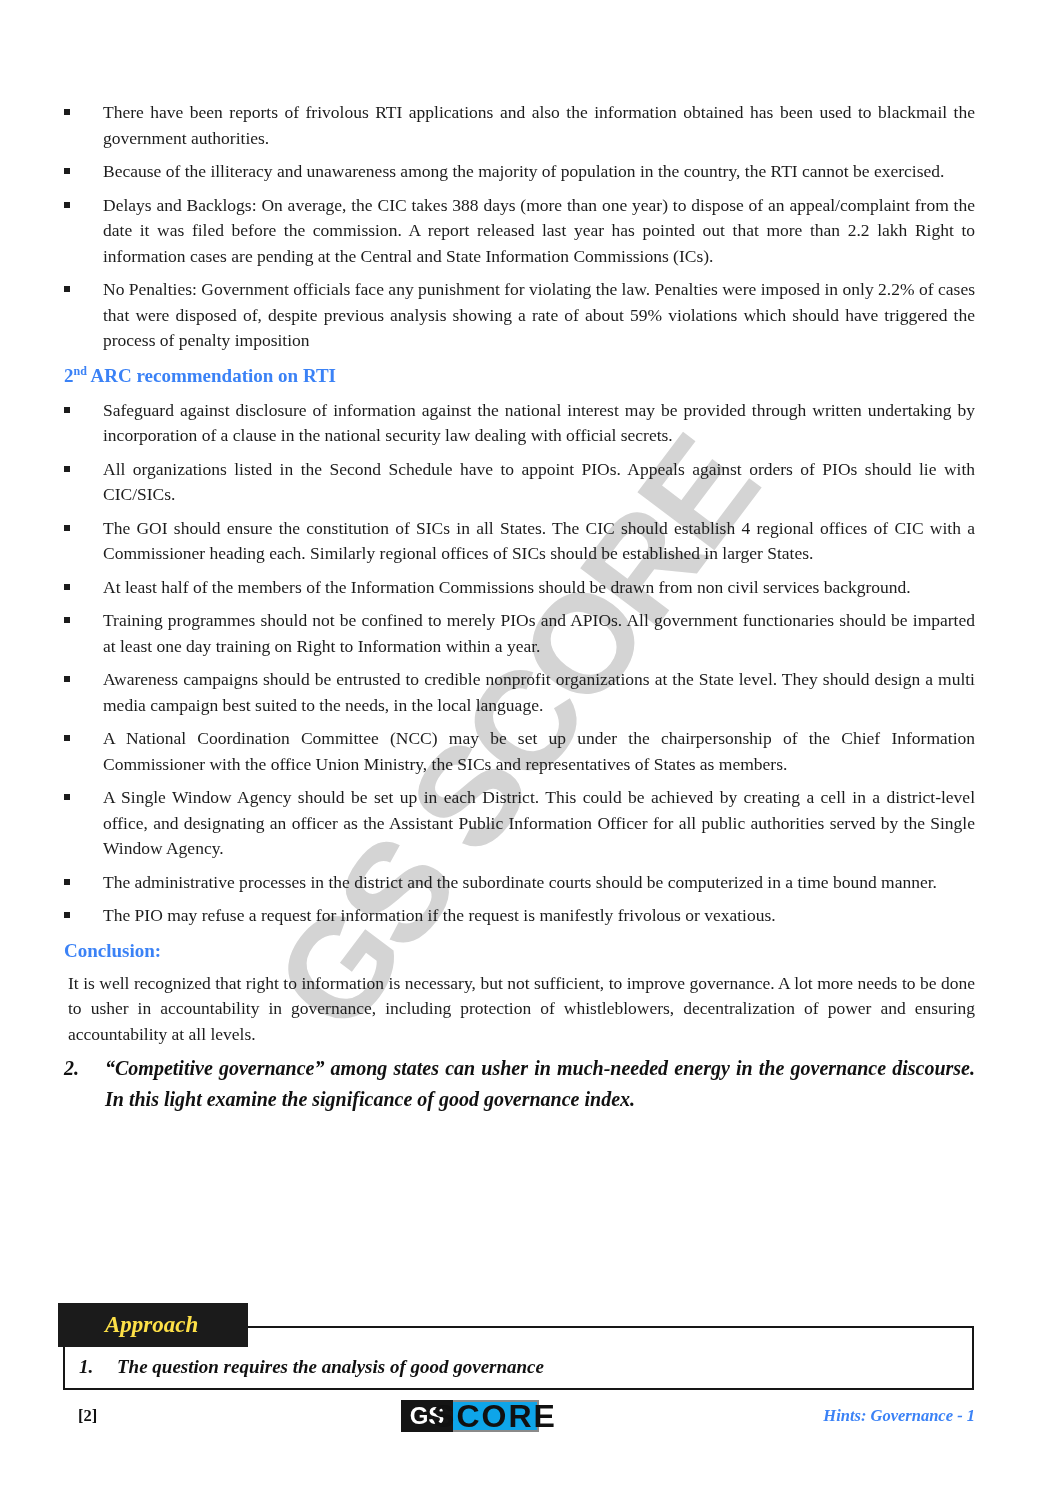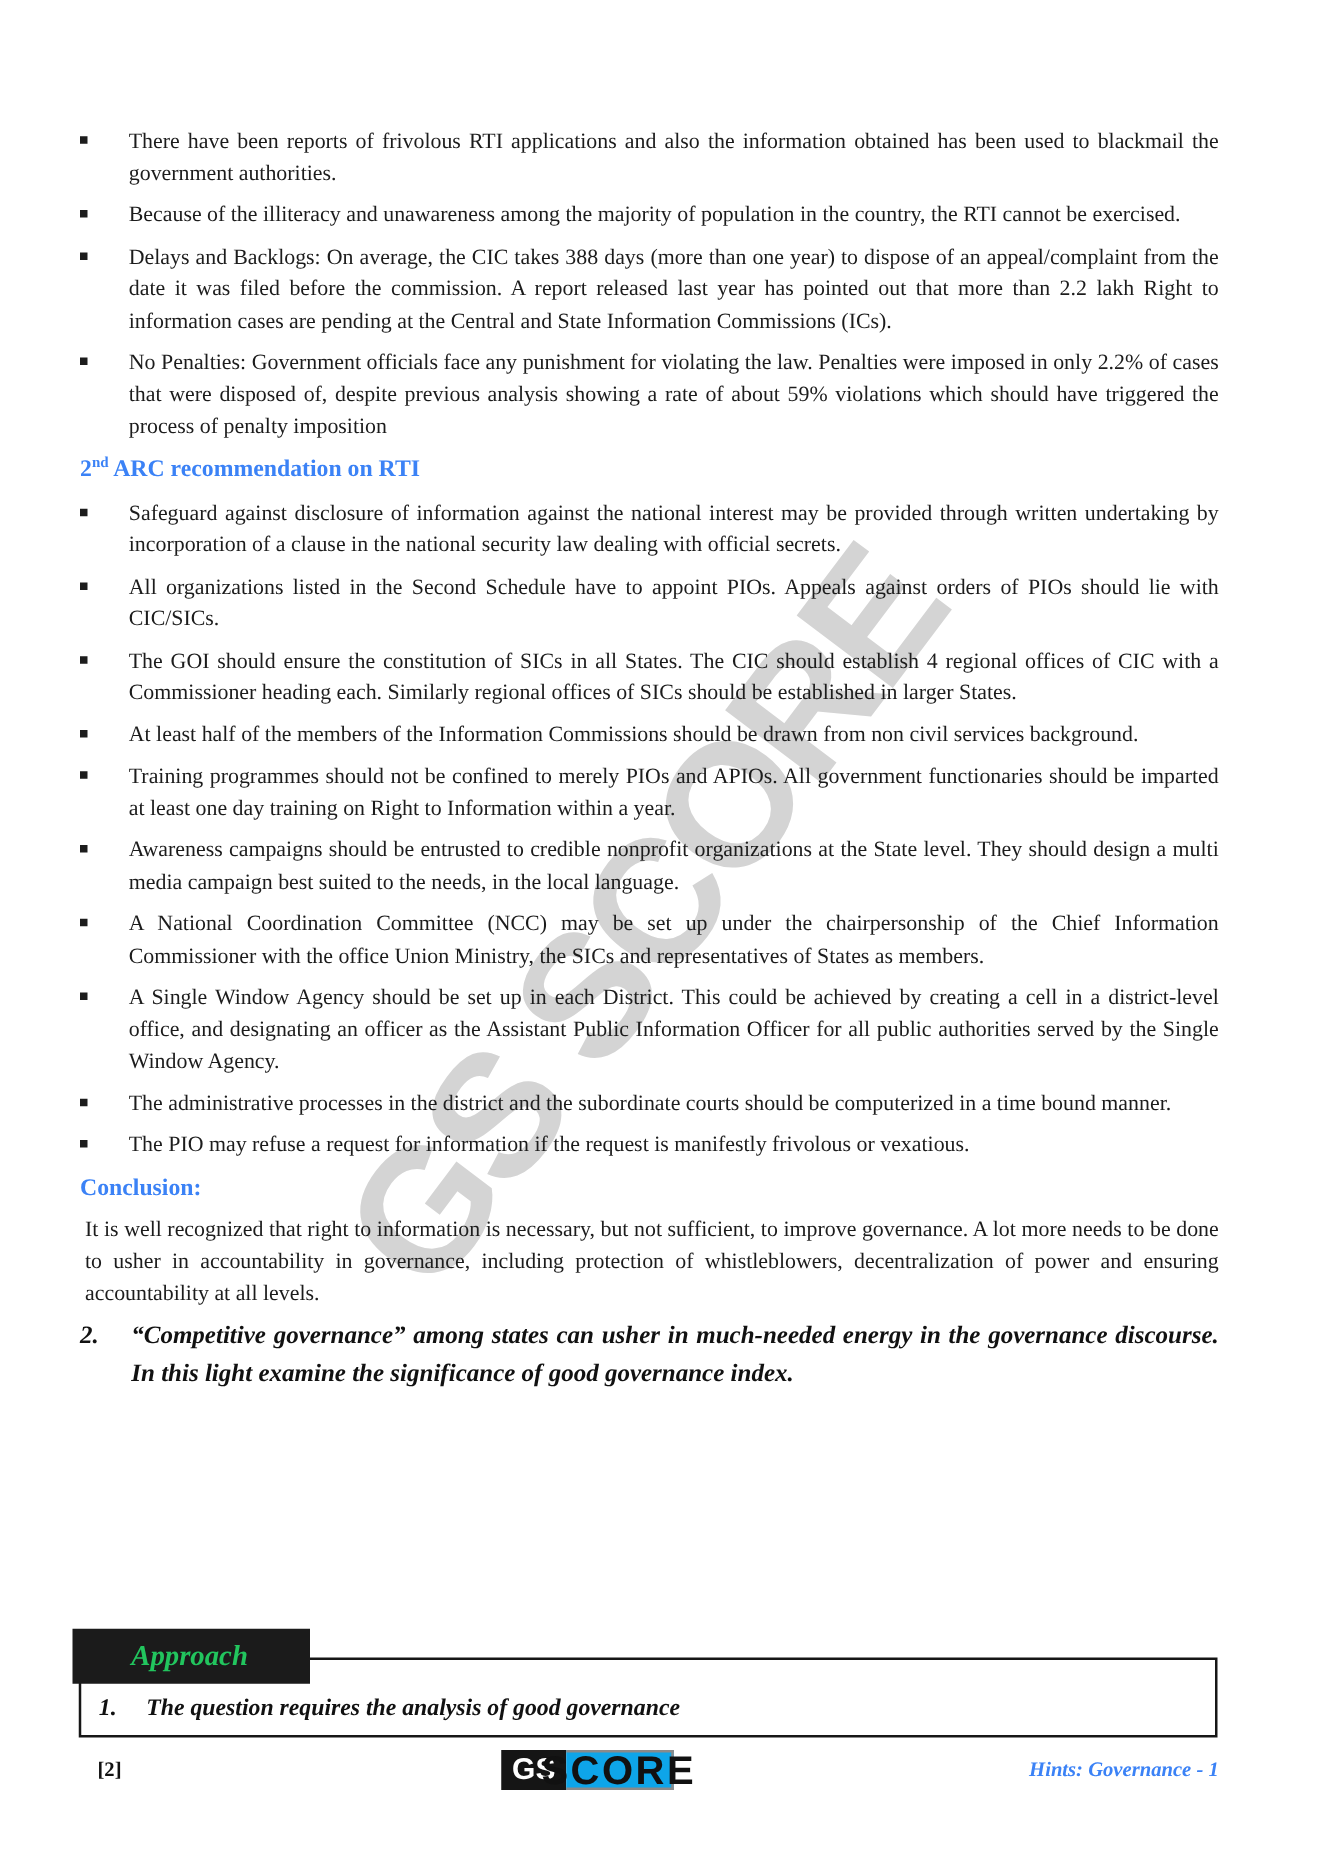--- a/index.html
+++ b/index.html
@@ -27,21 +27,21 @@
   h2.concl{margin:2px 0 6px 0;}
   .para{font-size:17.5px;line-height:25.5px;text-align:justify;margin:0 0 6px 4px;}
   .question{display:flex;font-size:20px;line-height:31px;font-weight:bold;
     font-style:italic;margin-top:2px;color:#111;}
   .qnum{flex:0 0 41px;}
   .qtext{flex:1;text-align:justify;}
   
   .approach{position:absolute;left:63px;top:1303px;width:911px;z-index:1;}
   .approach-tab{
     position:absolute;top:0;left:-5px;width:190px;height:44px;background:#1b1b1b;
-    color:#22c55e;display:flex;align-items:center;padding-left:47px;
+    color:#fde047;display:flex;align-items:center;padding-left:47px;
     box-sizing:border-box;font-size:23px;font-weight:bold;font-style:italic;z-index:2;
   }
   .approach-box{
     margin-top:23px;border:2.5px solid #161616;height:64px;box-sizing:border-box;
     display:flex;align-items:flex-end;padding:0 0 10px 14px;background:transparent;
   }
   .approach-item{display:flex;font-size:19px;font-weight:bold;font-style:italic;color:#111;width:100%;}
   .anum{flex:0 0 38px;}
   .atext{flex:1;}
   

